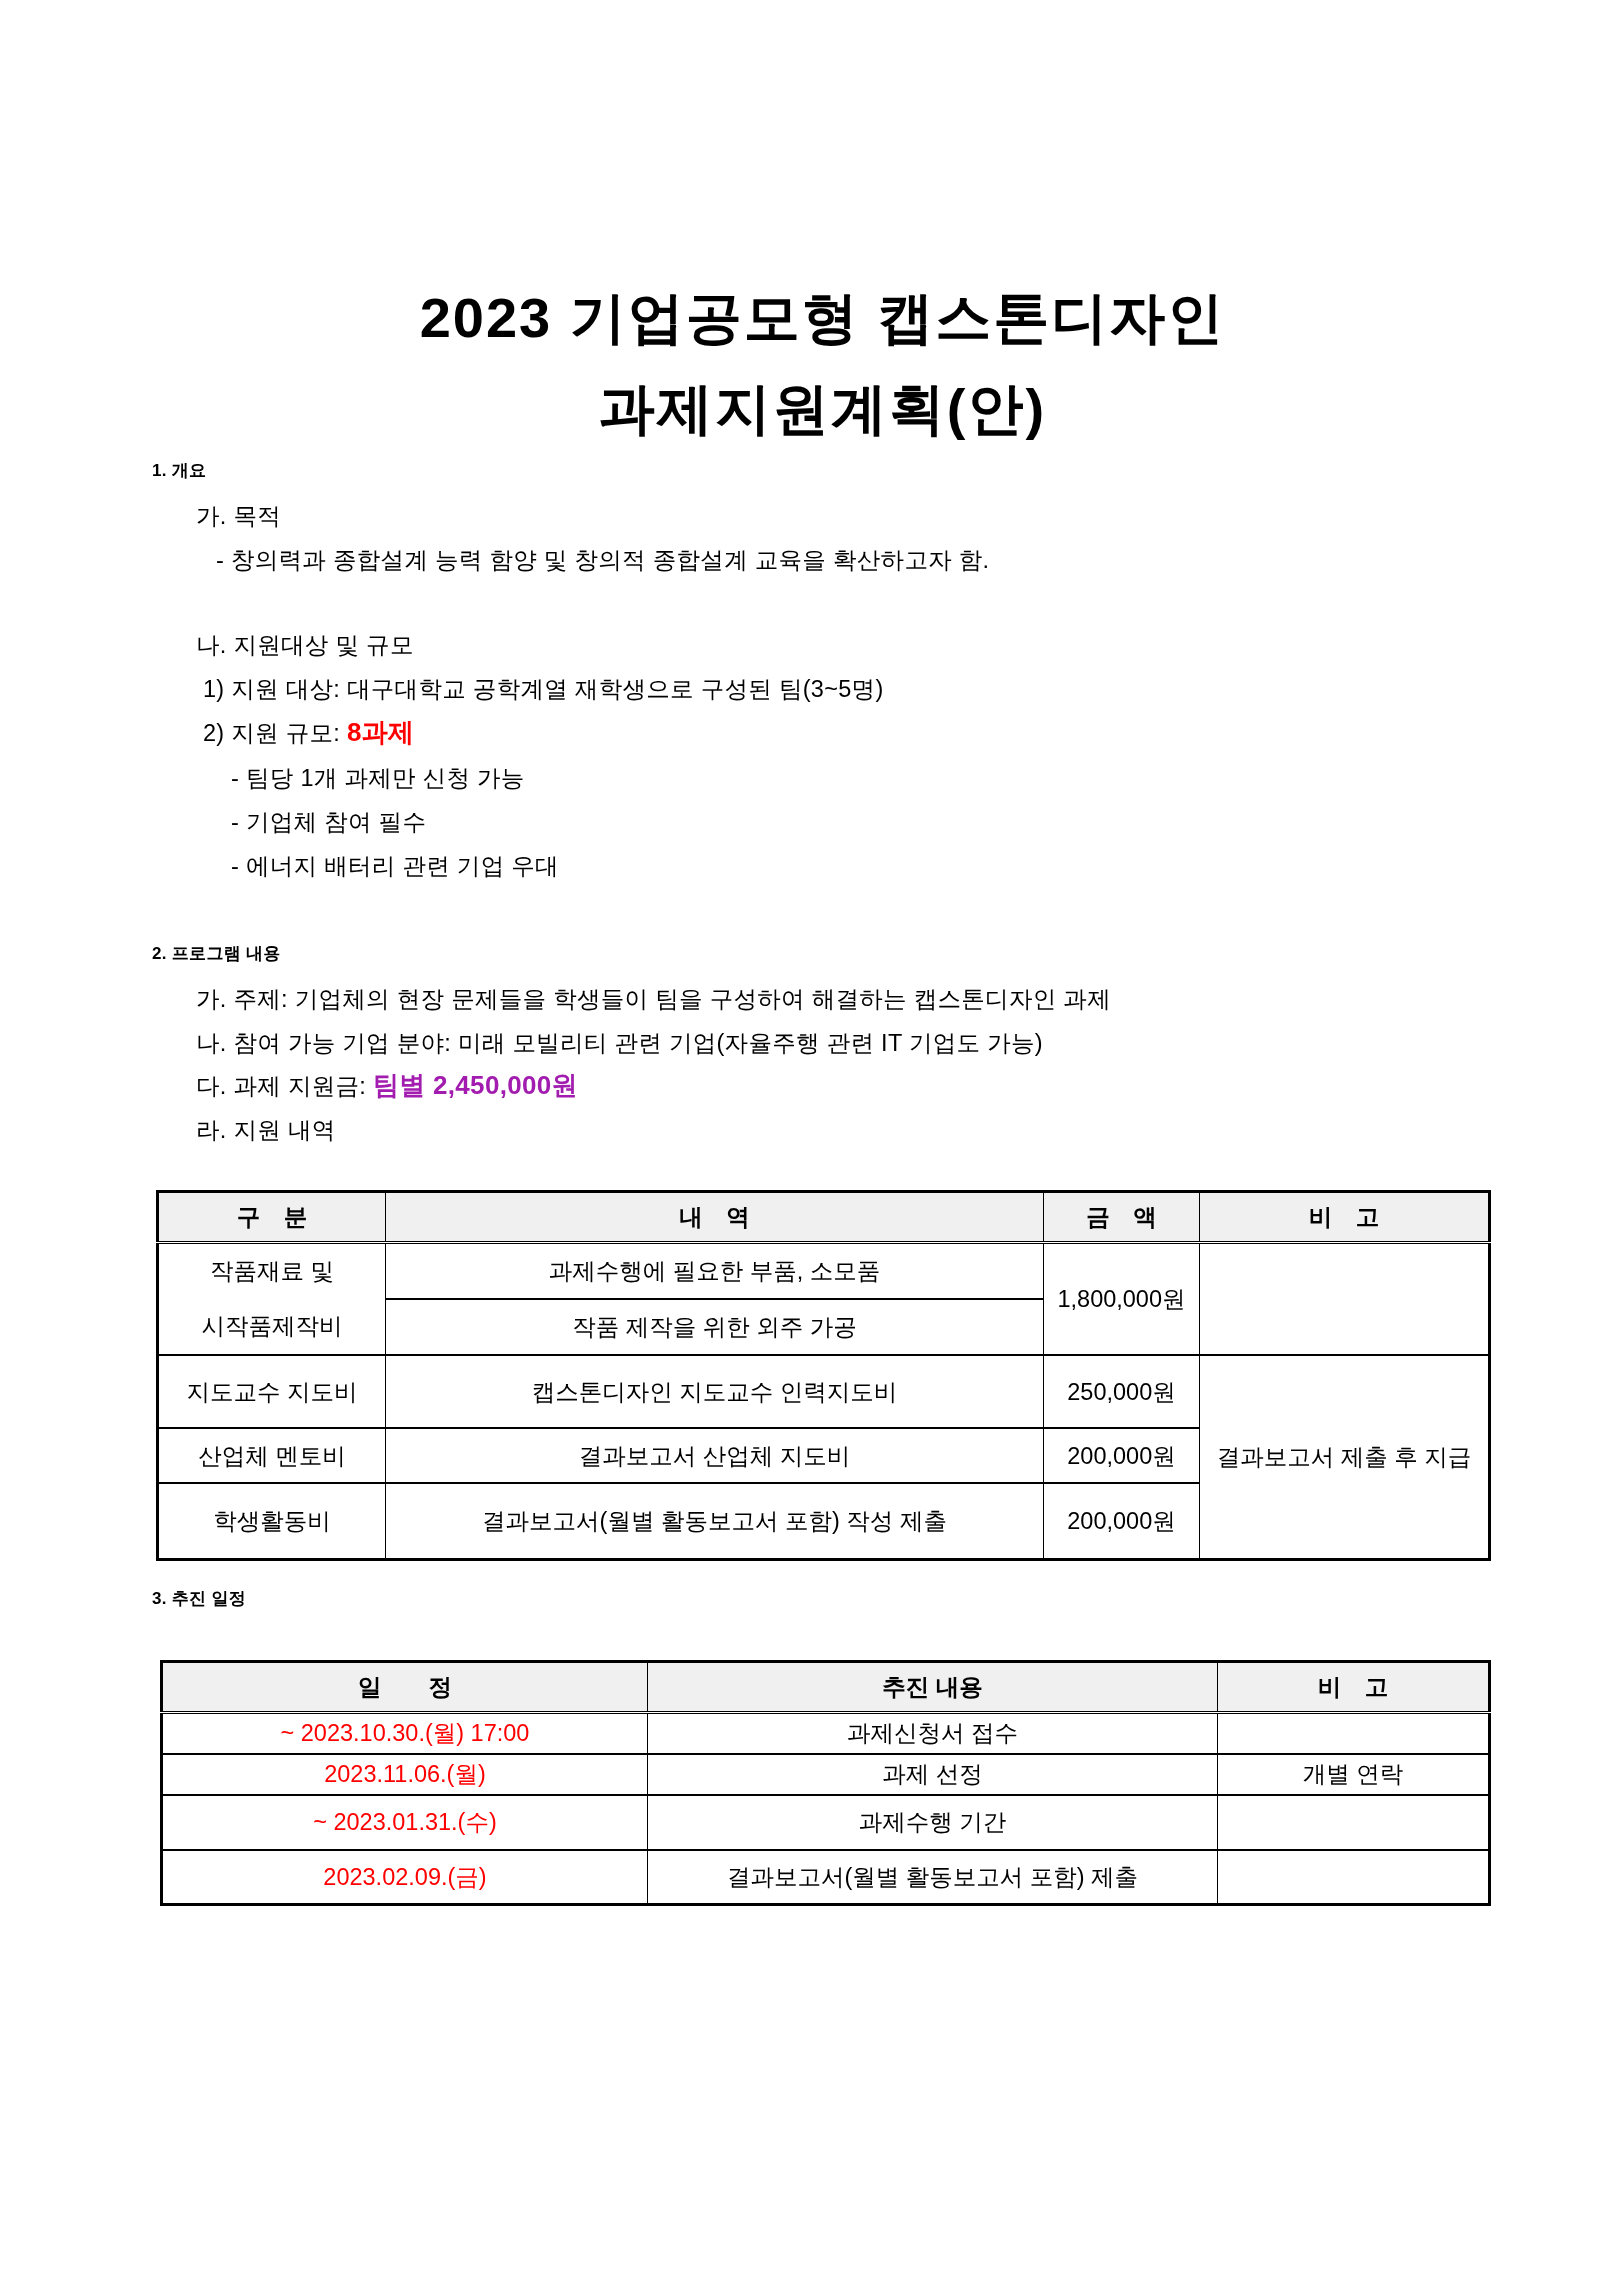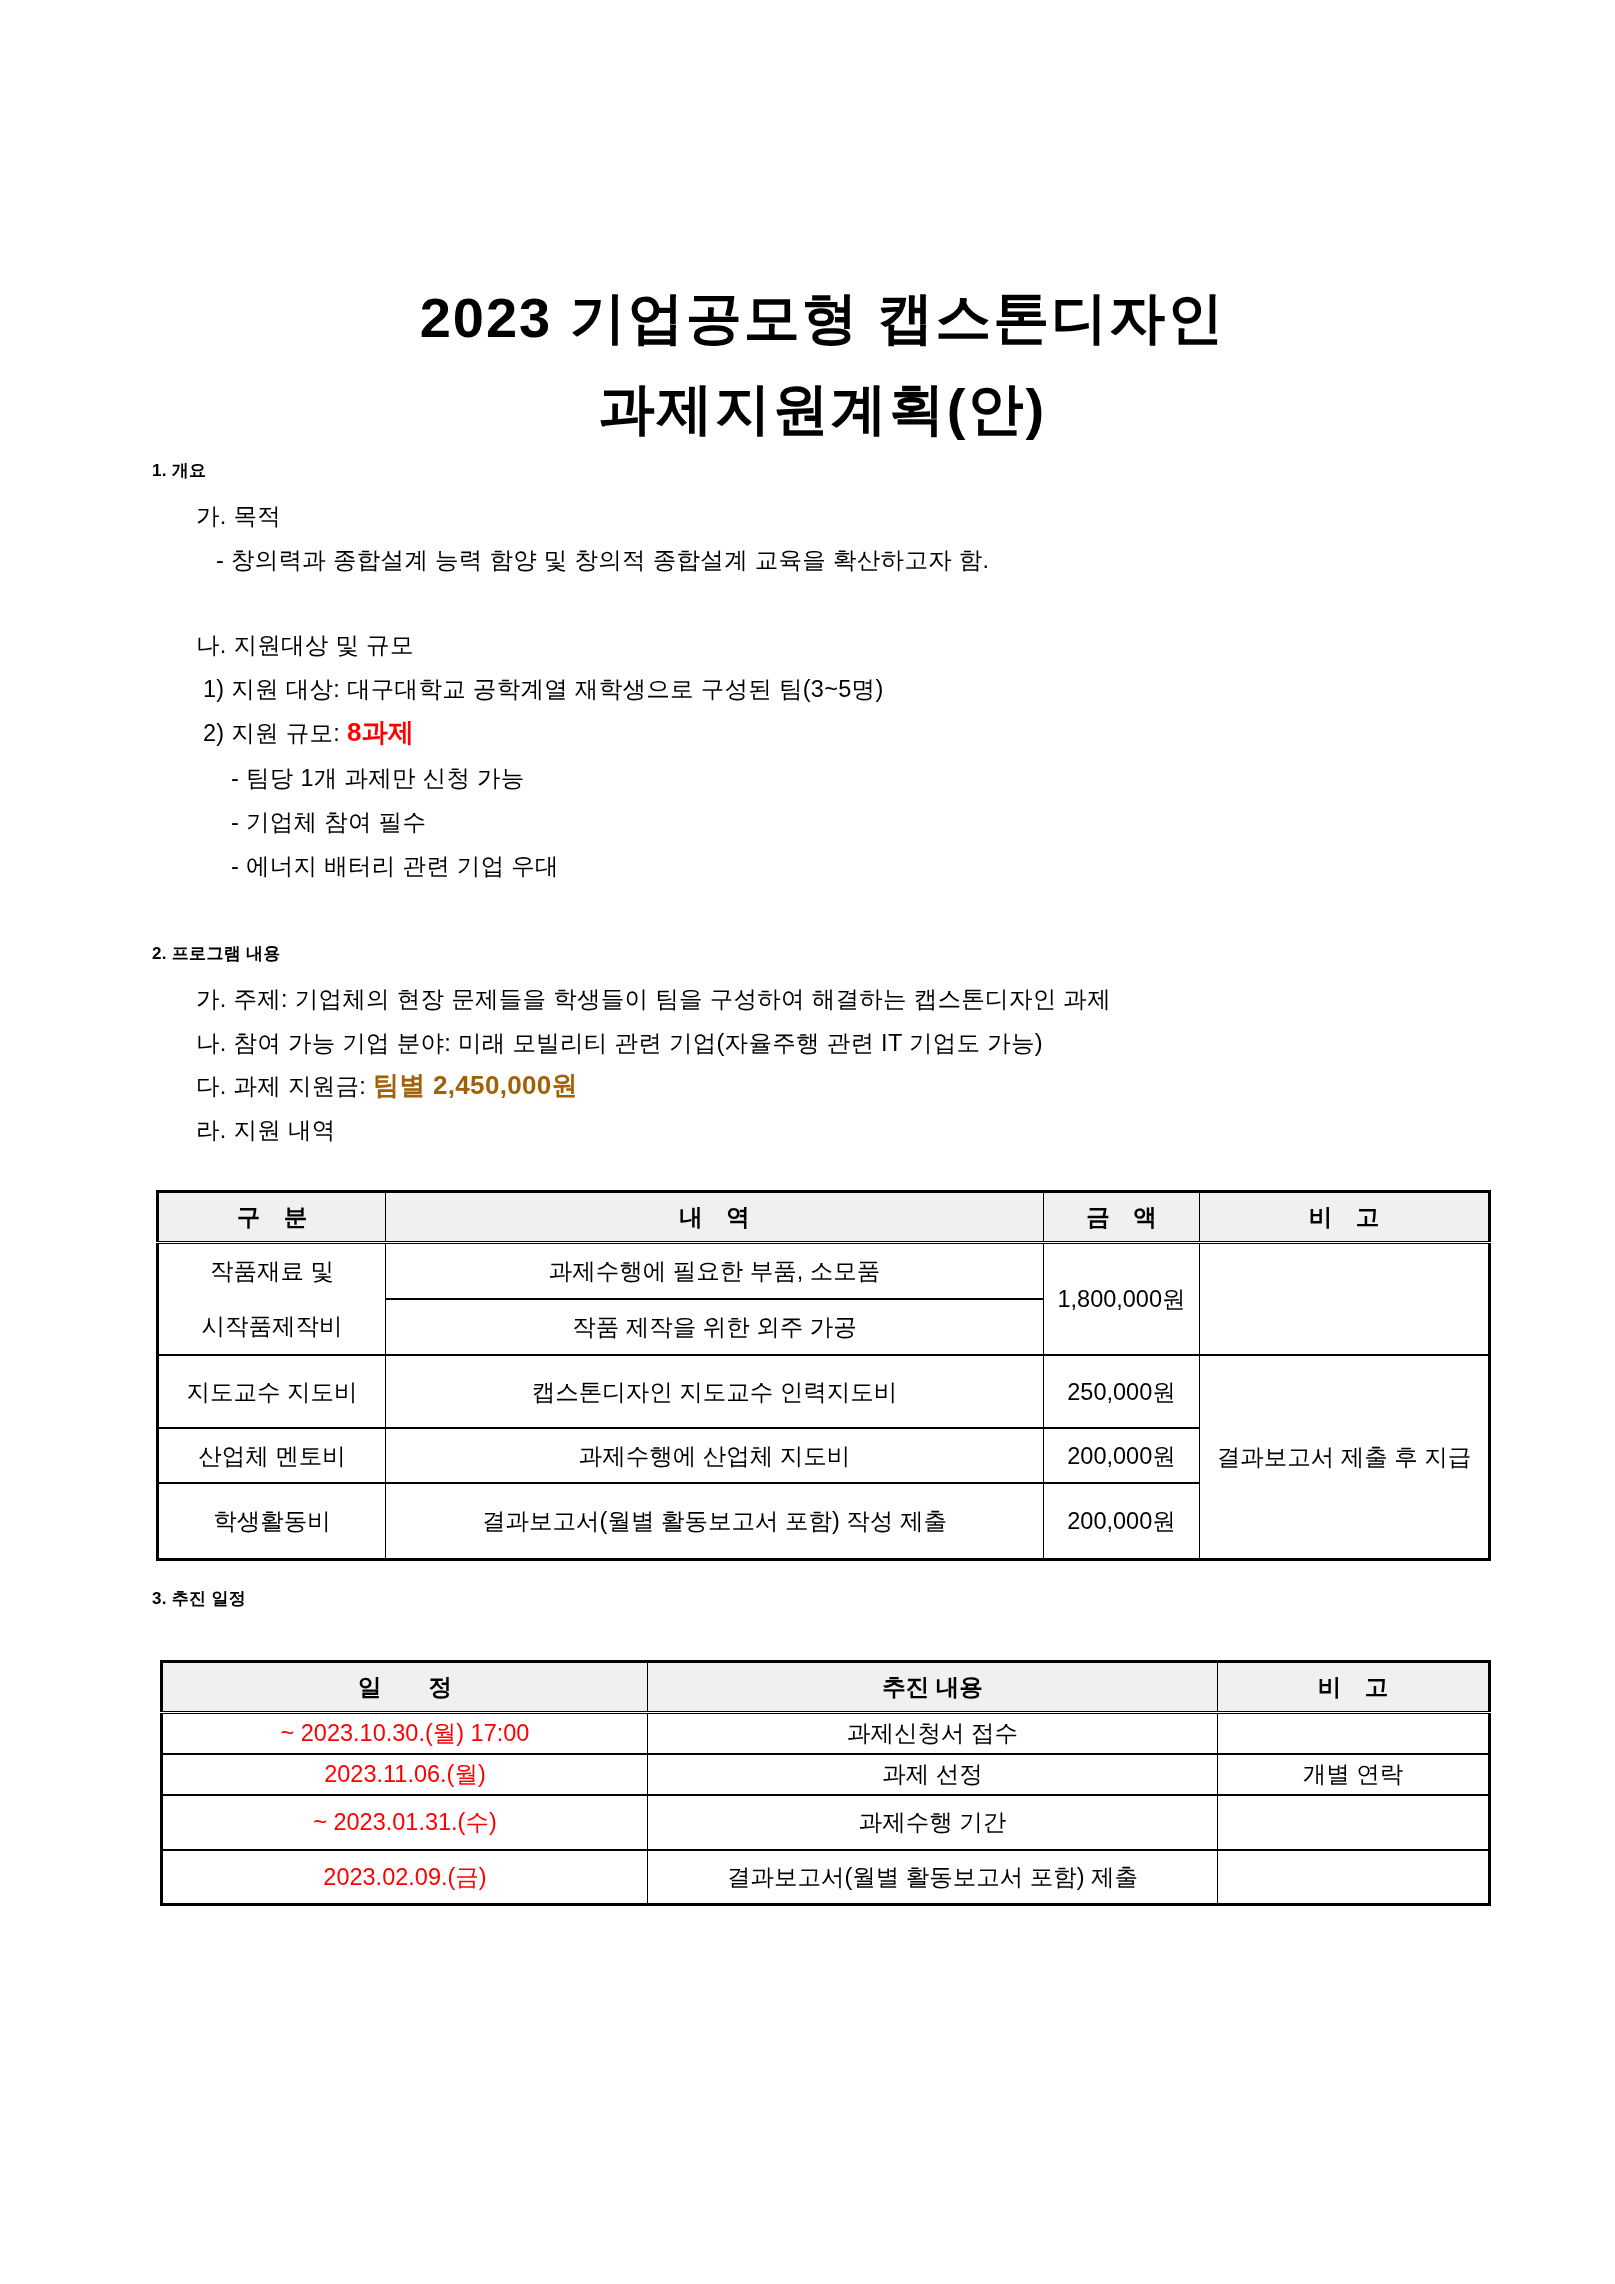--- a/index.html
+++ b/index.html
@@ -29,21 +29,21 @@
     font-size: 23.5px;
     line-height: 30px;
     white-space: nowrap;
     letter-spacing: 0.3px;
   }
   .sec-heading {
     font-size: 17px;
     font-weight: bold;
   }
   .red-strong  { color: #ff0000; font-weight: bold; font-size: 26px; }
-  .blue-strong { color: #a16207; font-weight: bold; font-size: 26px; }
+  .blue-strong { color: #a21caf; font-weight: bold; font-size: 26px; }
 
   table.doc-table {
     position: absolute;
     border-collapse: collapse;
     table-layout: fixed;
     border: 3.9px solid #000;
     font-size: 23.5px;
     background: #fff;
   }
   .doc-table th, .doc-table td {
@@ -131,21 +131,21 @@
         <td class="cell-left" style="border-top:1.3px solid #000;text-align:center;">작품 제작을 위한 외주 가공</td>
       </tr>
       <tr class="rh90">
         <td>지도교수 지도비</td>
         <td class="cell-left">캡스톤디자인 지도교수 인력지도비</td>
         <td>250,000원</td>
         <td rowspan="3">결과보고서 제출 후 지급</td>
       </tr>
       <tr class="rh84">
         <td>산업체 멘토비</td>
-        <td class="cell-left">과제수행에 산업체 지도비</td>
+        <td class="cell-left">결과보고서 산업체 지도비</td>
         <td>200,000원</td>
       </tr>
       <tr class="rh116">
         <td>학생활동비</td>
         <td class="cell-left">결과보고서(월별 활동보고서 포함) 작성 제출</td>
         <td>200,000원</td>
       </tr>
     </tbody>
   </table>
 

